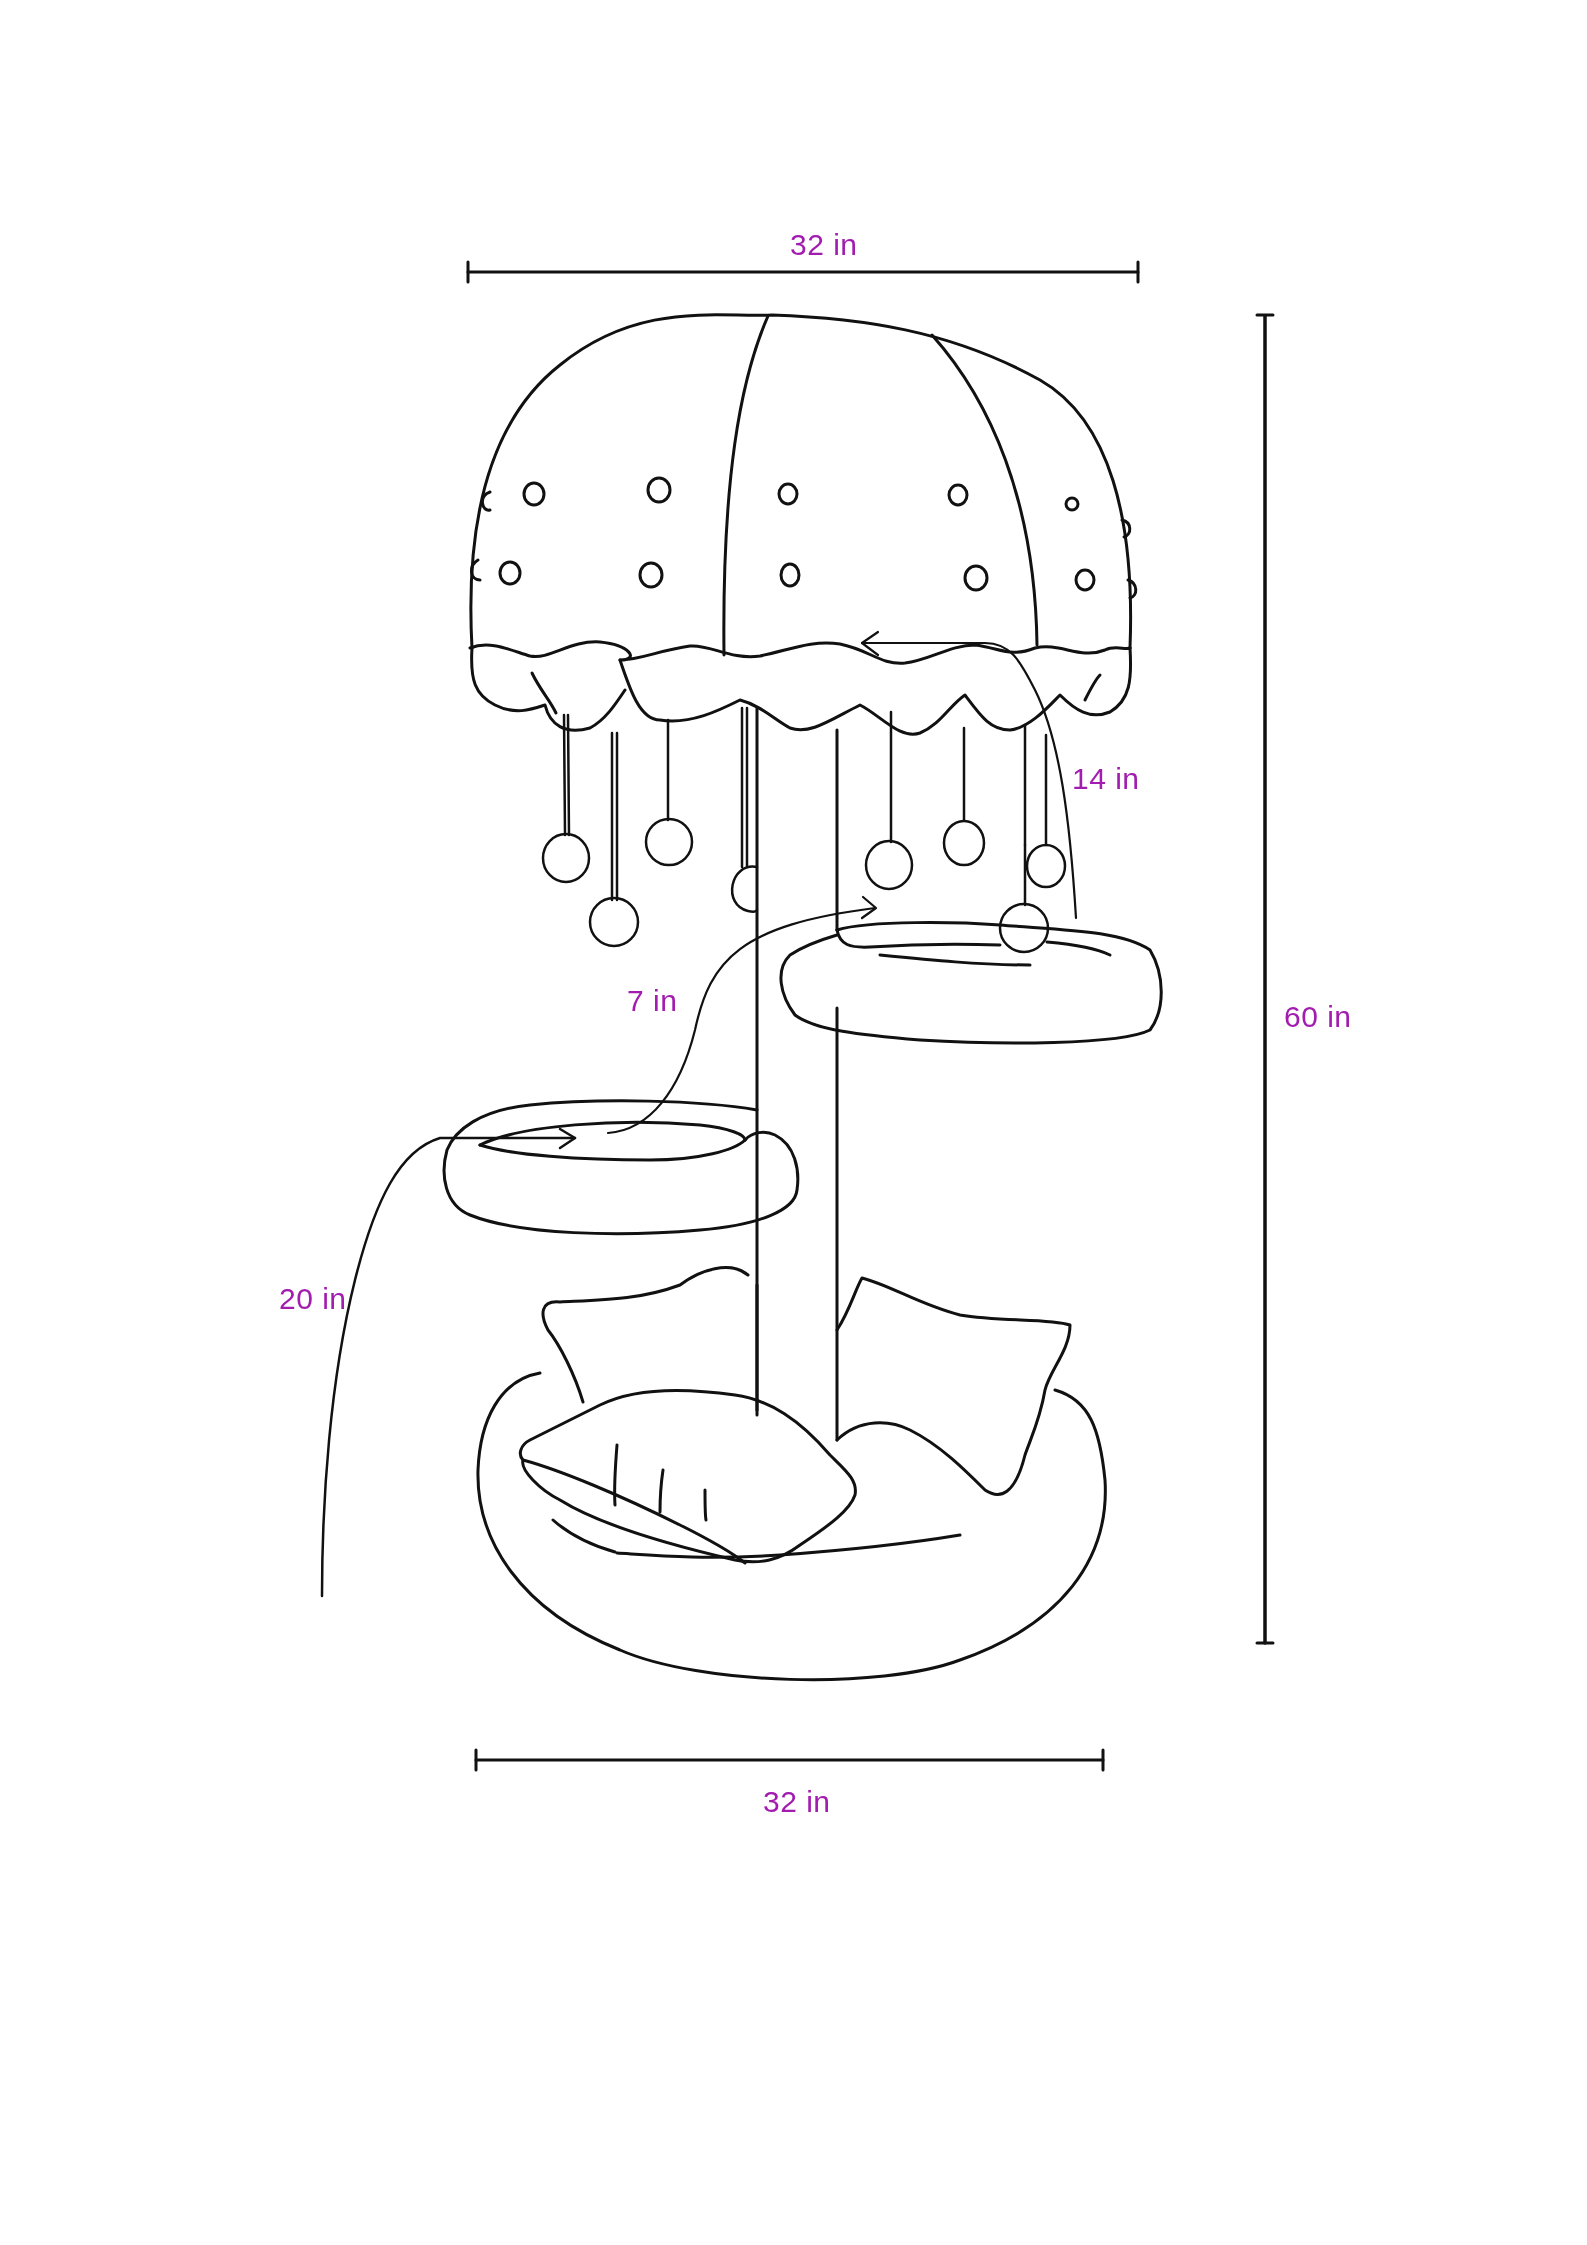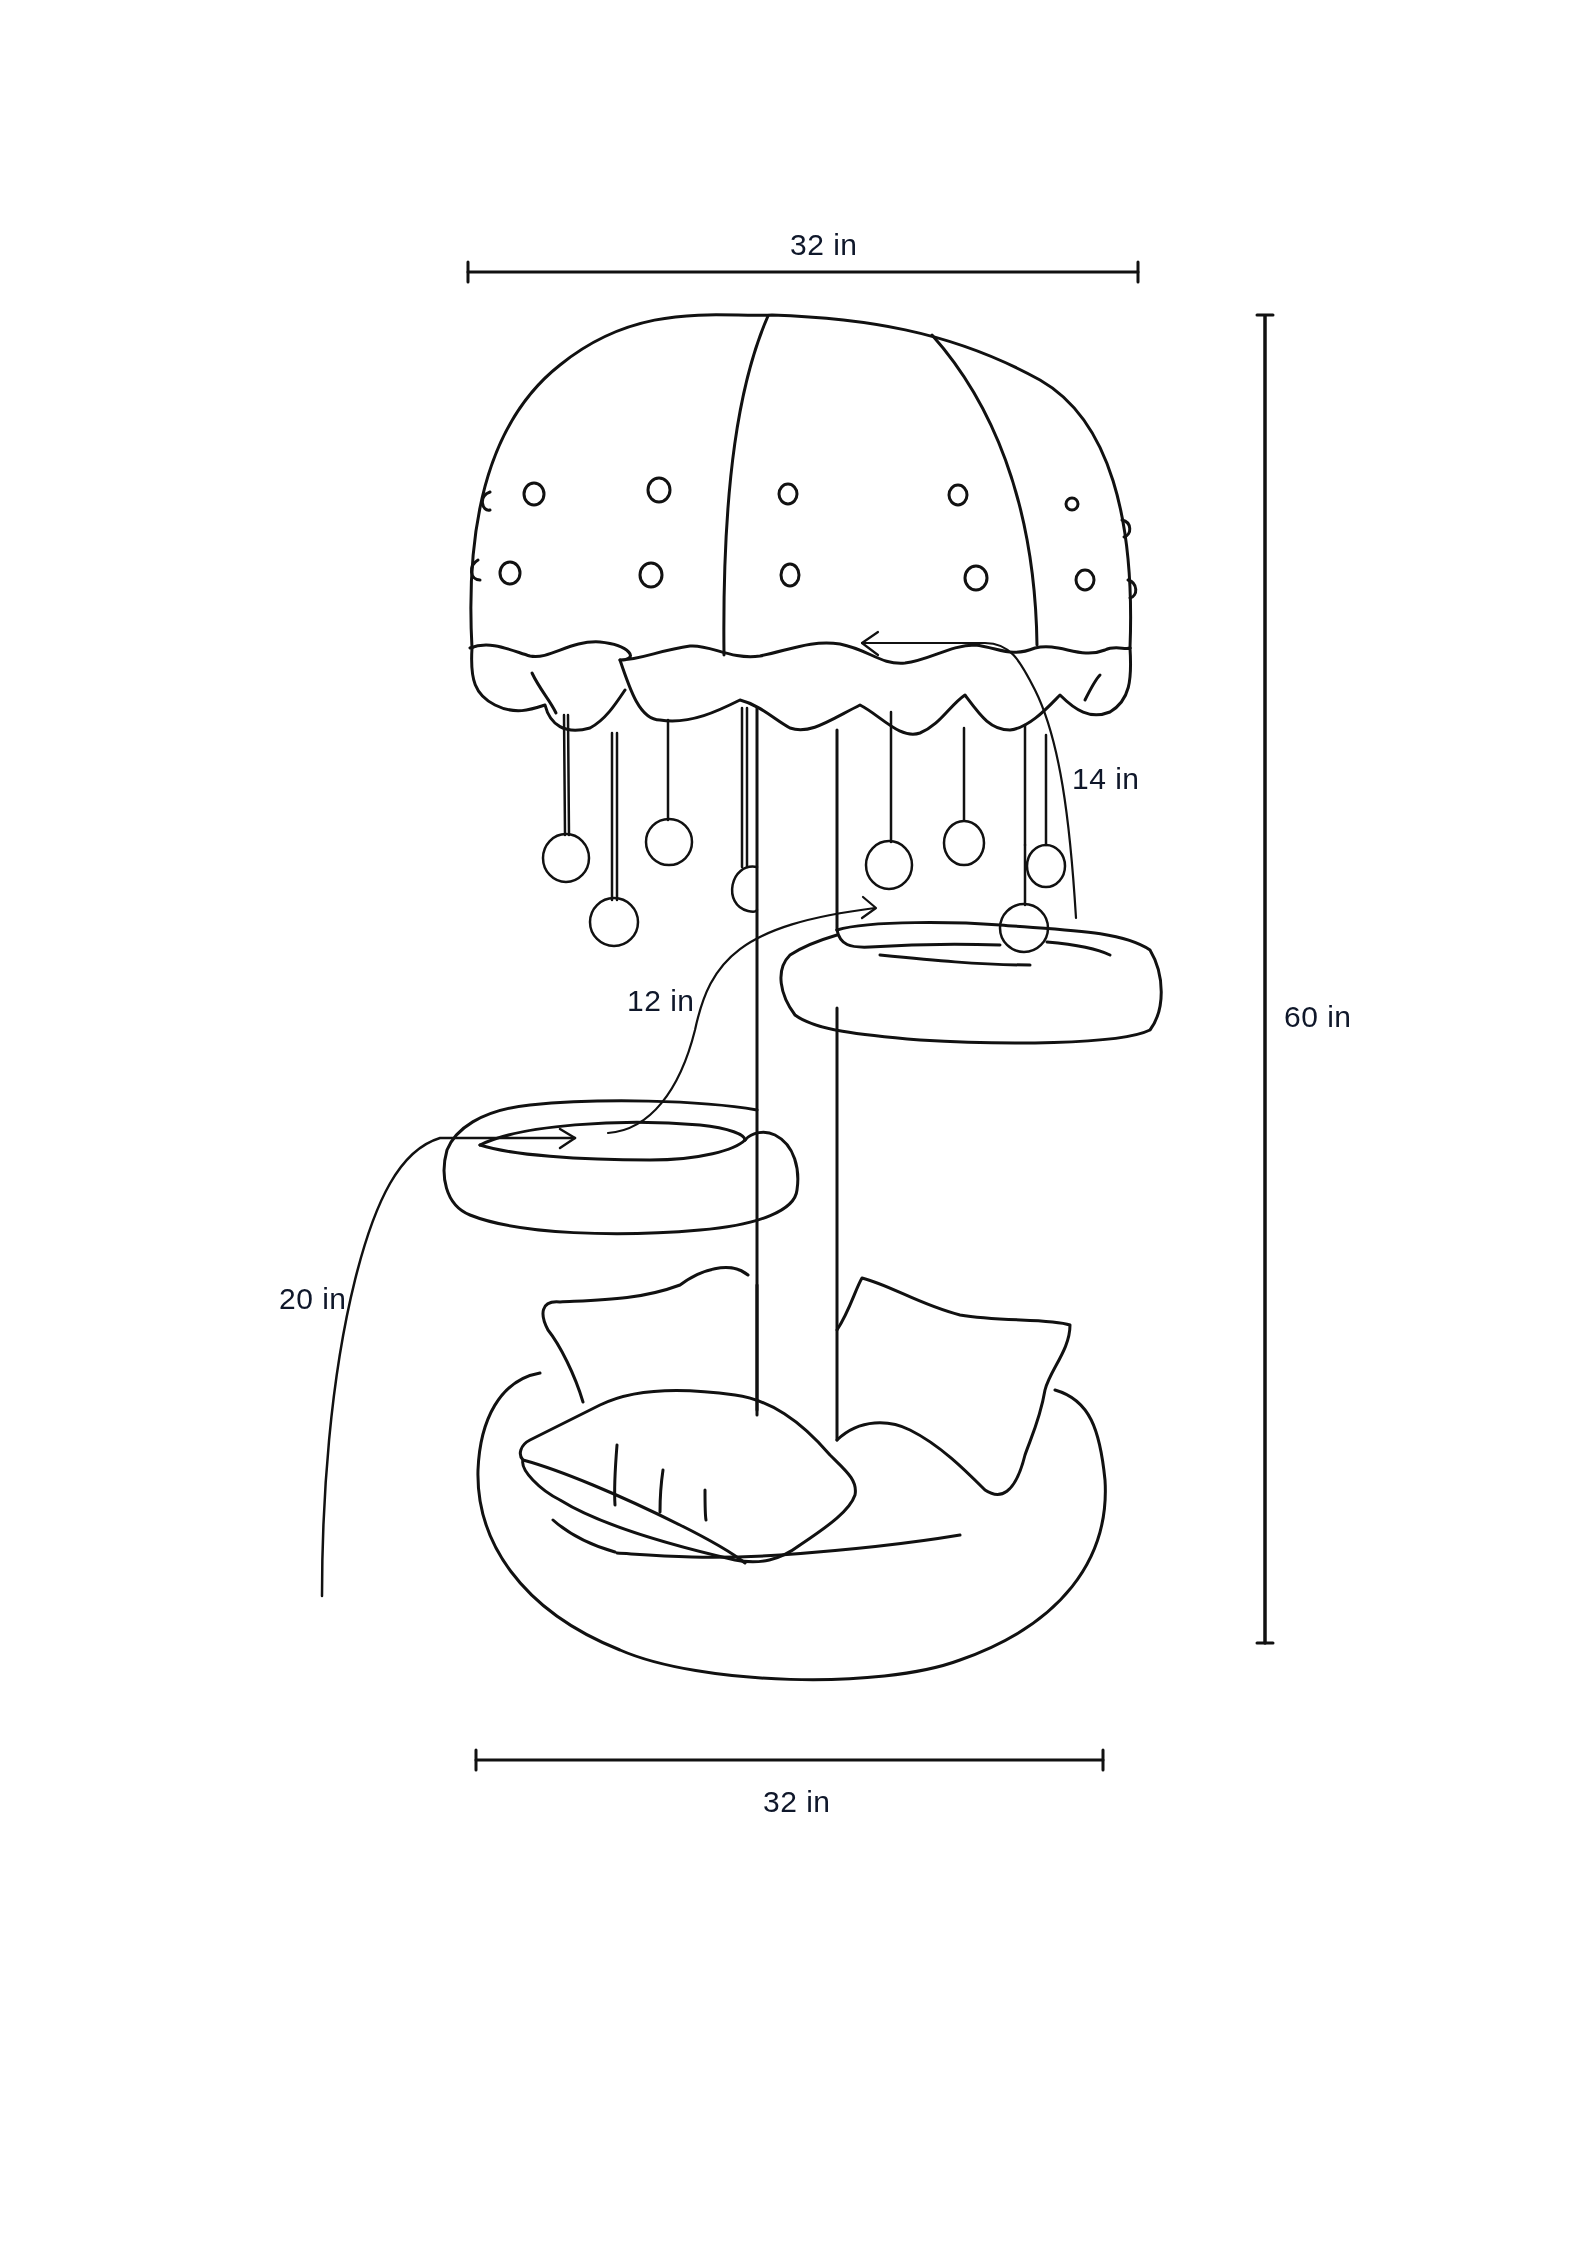--- a/index.html
+++ b/index.html
@@ -1,19 +1,19 @@
 <!DOCTYPE html>
 <html><head>
 <meta charset="utf-8">
 <style>
   html, body { margin: 0; padding: 0; background: #ffffff; }
   body { width: 1587px; height: 2245px; position: relative; overflow: hidden;
          font-family: "Liberation Sans", "DejaVu Sans", sans-serif; }
   svg#drawing { position: absolute; left: 0; top: 0; }
-  .lbl { position: absolute; font-size: 30px; color: #0f172a; white-space: nowrap;
+  .lbl { position: absolute; font-size: 30px; color: #a21caf; white-space: nowrap;
          font-family: "Liberation Sans", "DejaVu Sans", sans-serif; letter-spacing: 0.5px; }
 </style>
 </head>
 <body>
 
 <svg id="drawing" width="1587" height="2245" viewBox="0 0 1587 2245" xmlns="http://www.w3.org/2000/svg" fill="none" stroke="#111" stroke-width="3" stroke-linecap="round" stroke-linejoin="round">
 
   <g>
     <line x1="468" y1="272" x2="1138" y2="272" stroke-width="3"></line>
     <line x1="468" y1="262" x2="468" y2="282"></line>
@@ -134,15 +134,15 @@
 
   <g stroke-width="2.5">
     <path d="M322,1596 C322,1500 330,1380 355,1280 C375,1200 400,1150 440,1138 L575,1138"></path>
     <path d="M560,1129 L575,1138 L560,1148"></path>
   </g>
 </svg>
 
 <div class="lbl" style="left:790px; top:228px;">32 in</div>
 <div class="lbl" style="left:1284px; top:1000px;text-align:center;">60 in</div>
 <div class="lbl" style="left:1072px; top:762px;">14 in</div>
-<div class="lbl" style="left:627px; top:984px;">12 in</div>
+<div class="lbl" style="left:627px; top:984px;">7 in</div>
 <div class="lbl" style="left:279px; top:1270px;margin-top:12px;">20 in</div>
 <div class="lbl" style="left:763px; top:1785px;">32 in</div>
 
 </body></html>

